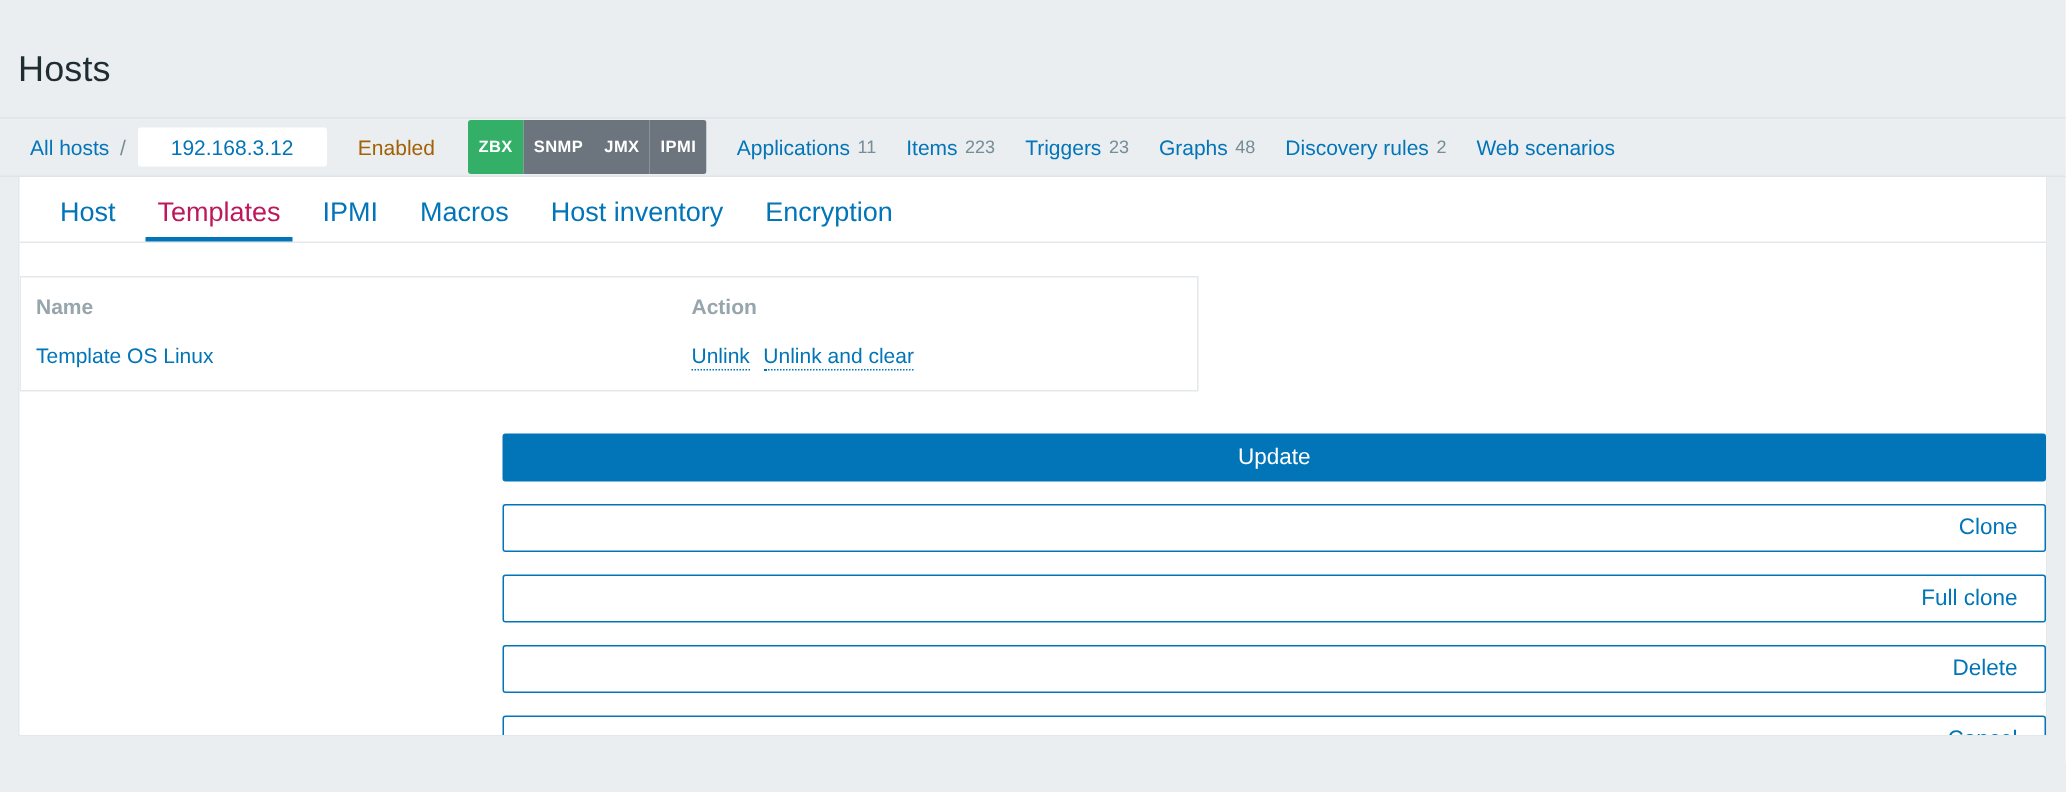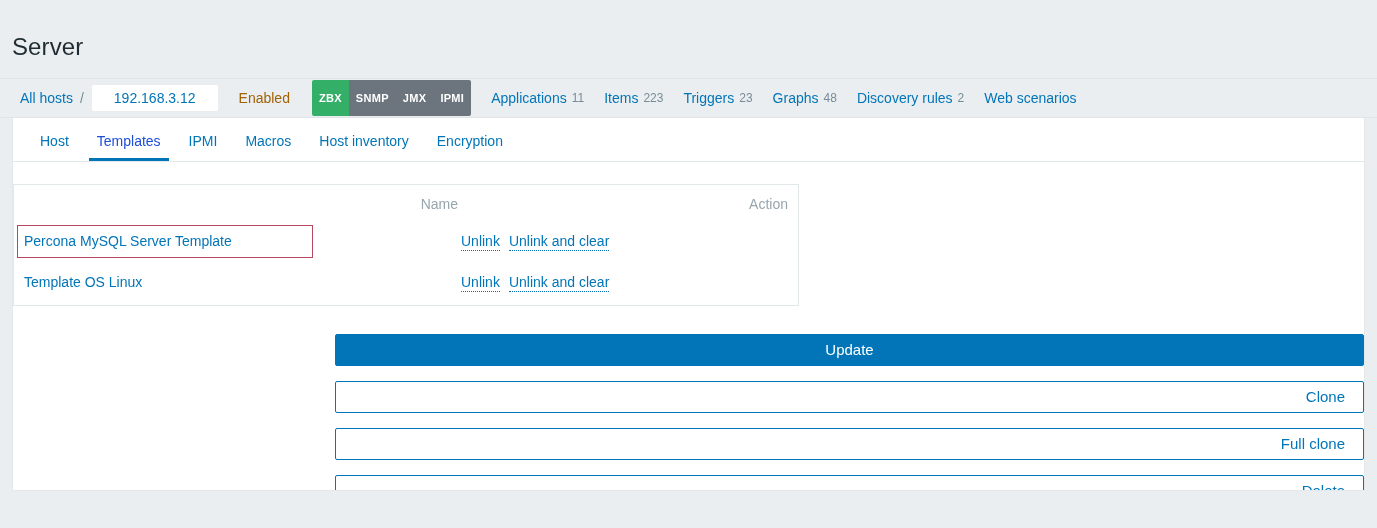--- a/index.html
+++ b/index.html
@@ -82,29 +82,29 @@
 
   
   #form-tabs {
     display: flex;
     align-items: flex-end;
     height: 44px;
     border-bottom: 1px solid #e3e8ea;
     padding-left: 13px;
   }
   .tab {
-    font-size: 14px;
+    font-size: 18px;
     color: #0275b8;
     padding: 0 14px 12px 14px;
     cursor: pointer;
     position: relative;
     line-height: 16px;
   }
   .tab.active {
-    color: #1d4ed8;
+    color: #be185d;
     text-decoration: none;
     cursor: default;
   }
   .tab.active::after {
     content: "";
     position: absolute;
     left: 6px; right: 6px; bottom: 0;
     height: 3px;
     background: #0275b8;
   }
@@ -124,22 +124,22 @@
 
   
   #linked-templates-box {
     width: 786px;
     border: 1px solid #e3e8ea;
     background: #fff;
     padding: 10px 10px 12px 10px;
   }
   .tmpl-table { width: 100%; border-collapse: collapse; }
   .tmpl-table th {
-    text-align: right;
-    font-weight: normal;
+    text-align: left;
+    font-weight: bold;
     color: #97a5ad;
     font-size: 14px;
     padding: 0 0 13px 0;
     line-height: 18px;
   }
   .tmpl-table th.col-action { width: 330px; padding-left: 3px; }
   .tmpl-table td {
     padding: 0 0 15px 0;
     vertical-align: middle;
     line-height: 22px;
@@ -235,21 +235,21 @@
   .btn-secondary {
     background: #fff;
     border: 1px solid #0275b8;
     color: #0275b8;
     text-align: right;
   }
 </style>
 </head>
 <body>
 
-<h1 id="page-title">Server</h1>
+<h1 id="page-title">Hosts</h1>
 
 <div id="breadcrumb-bar">
   <span class="bc-link">All hosts</span>
   <span class="bc-sep">/</span>
   <span class="bc-host">192.168.3.12</span>
   <span class="bc-status-enabled">Enabled</span>
   <span id="iface-badges">
       <span class="badge on">ZBX</span>
       <span class="badge">SNMP</span>
       <span class="badge">JMX</span>
@@ -300,24 +300,20 @@
         <div id="linked-templates-box">
           <table class="tmpl-table">
             <thead>
               <tr>
                 <th>Name</th>
                 <th class="col-action">Action</th>
               </tr>
             </thead>
             <tbody id="linked-templates-body">
                 <tr>
-                  <td class="name-cell"><span class="highlight"><a class="tmpl-link" href="#">Percona MySQL Server Template</a></span></td>
-                  <td class="action-cell"><a class="action-link" href="#">Unlink</a><span class="action-gap"></span><a class="action-link" href="#">Unlink and clear</a></td>
-                </tr>
-                <tr>
                   <td class="name-cell"><a class="tmpl-link" href="#">Template OS Linux</a></td>
                   <td class="action-cell"><a class="action-link" href="#">Unlink</a><span class="action-gap"></span><a class="action-link" href="#">Unlink and clear</a></td>
                 </tr>
               </tbody>
           </table>
         </div>
       </div>
     </div>
 
 

